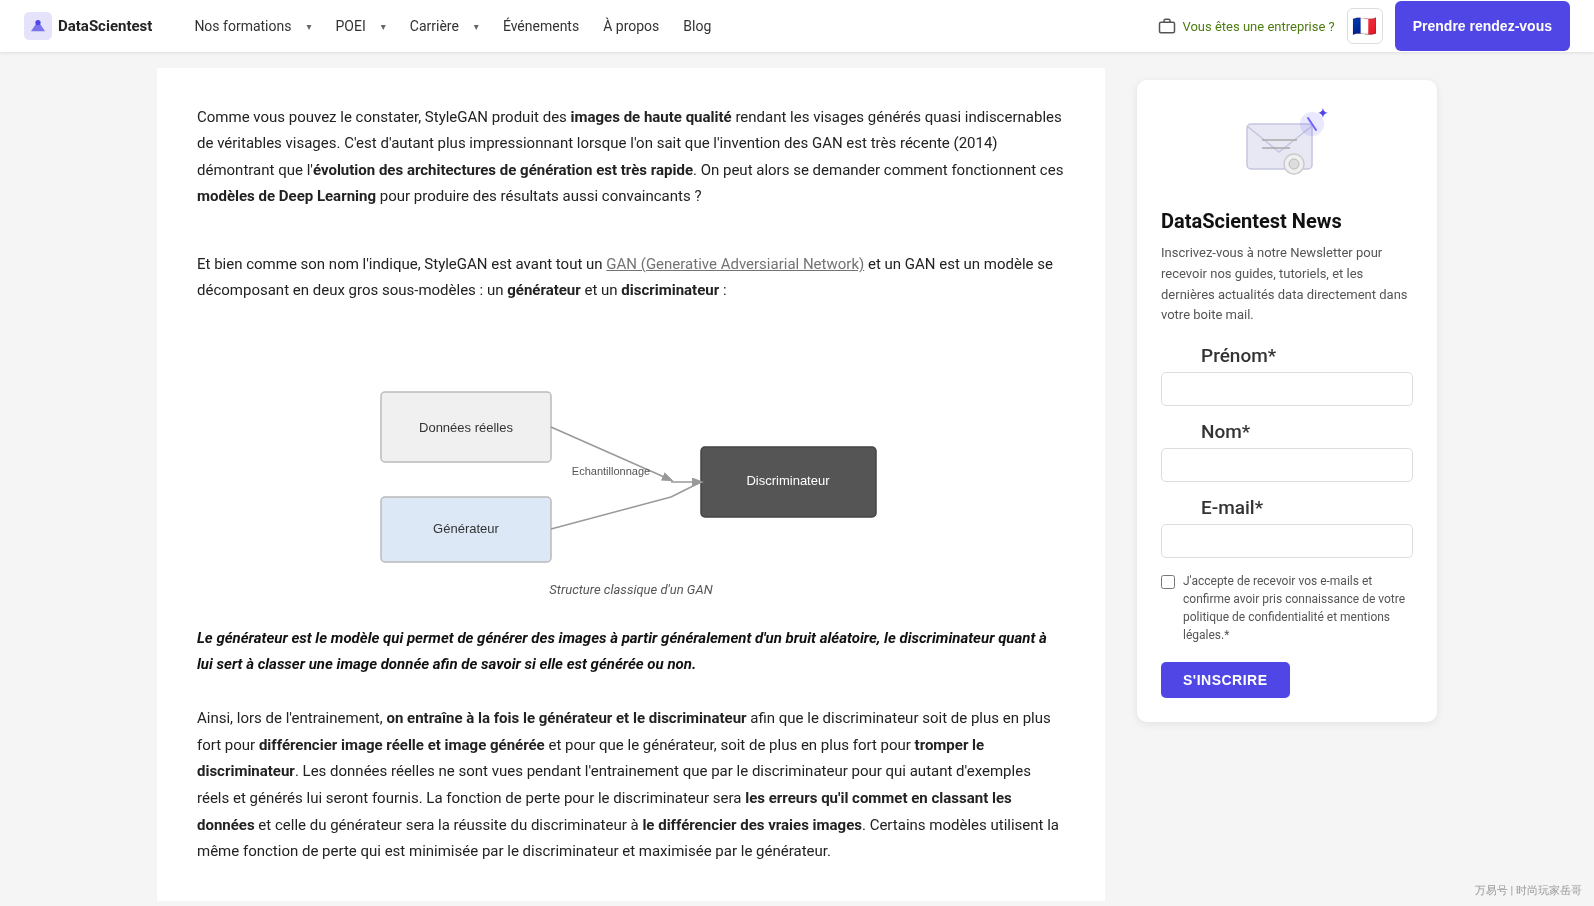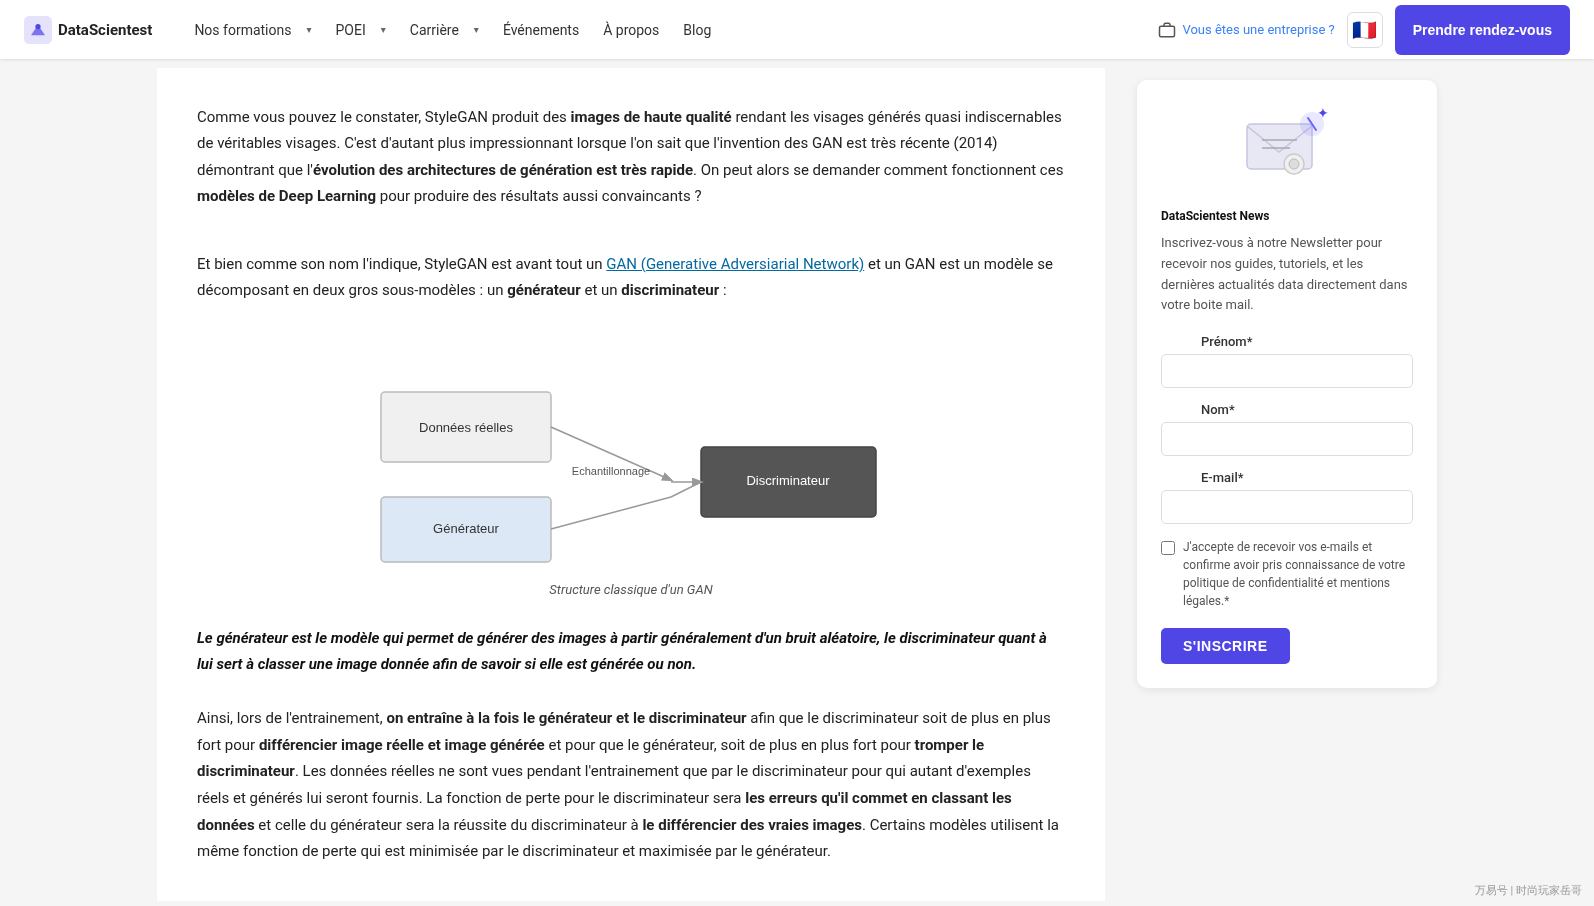--- a/index.html
+++ b/index.html
@@ -7,21 +7,21 @@
       font-family: -apple-system, BlinkMacSystemFont, 'Segoe UI', Roboto, sans-serif;
       font-size: 15px;
       background: #f5f5f5;
       color: #222;
     }
 
     
     nav {
       position: fixed;
       top: 0; left: 0; right: 0;
-      height: 59px;
+      height: 52px;
       background: #fff;
       display: flex;
       align-items: center;
       padding: 0 24px;
       box-shadow: 0 1px 3px rgba(0,0,0,0.1);
       z-index: 100;
       gap: 0;
     }
     .nav-logo {
       display: flex;
@@ -62,21 +62,21 @@
     .nav-right {
       display: flex;
       align-items: center;
       gap: 12px;
     }
     .nav-enterprise {
       display: flex;
       align-items: center;
       gap: 6px;
       font-size: 13px;
-      color: #3b82f6;
+      color: #4d7c0f;
       cursor: pointer;
     }
     .flag-btn {
       width: 36px;
       height: 36px;
       border-radius: 6px;
       border: 1px solid #ddd;
       display: flex;
       align-items: center;
       justify-content: center;
@@ -129,21 +129,21 @@
       margin-top: 8px;
     }
 
     .section-intro {
       font-size: 15px;
       line-height: 1.75;
       margin-bottom: 28px;
     }
 
     .gan-link {
-      color: #0369a1;
+      color: #737373;
       text-decoration: underline;
     }
 
     
     .diagram-container {
       display: flex;
       flex-direction: column;
       align-items: center;
       margin: 24px 0 8px 0;
     }
@@ -193,40 +193,40 @@
       box-shadow: 0 2px 8px rgba(0,0,0,0.08);
     }
 
     .newsletter-icon {
       display: flex;
       justify-content: center;
       margin-bottom: 12px;
     }
 
     .newsletter-title {
-      font-size: 12px;
+      font-size: 20px;
       font-weight: 700;
       color: #111;
       margin-bottom: 10px;
       margin-top: 25px;
     }
 
     .newsletter-desc {
       font-size: 13px;
       color: #555;
       line-height: 1.6;
       margin-bottom: 18px;
     }
 
     .form-group {
       margin-bottom: 14px;
     }
 
     .form-label {
-      font-size: 13px;
+      font-size: 19px;
       color: #333;
       font-weight: 500;
       margin-bottom: 5px;
       display: block;
       padding-left: 40px;
     }
 
     .form-input {
       width: 100%;
       border: 1px solid #ddd;

